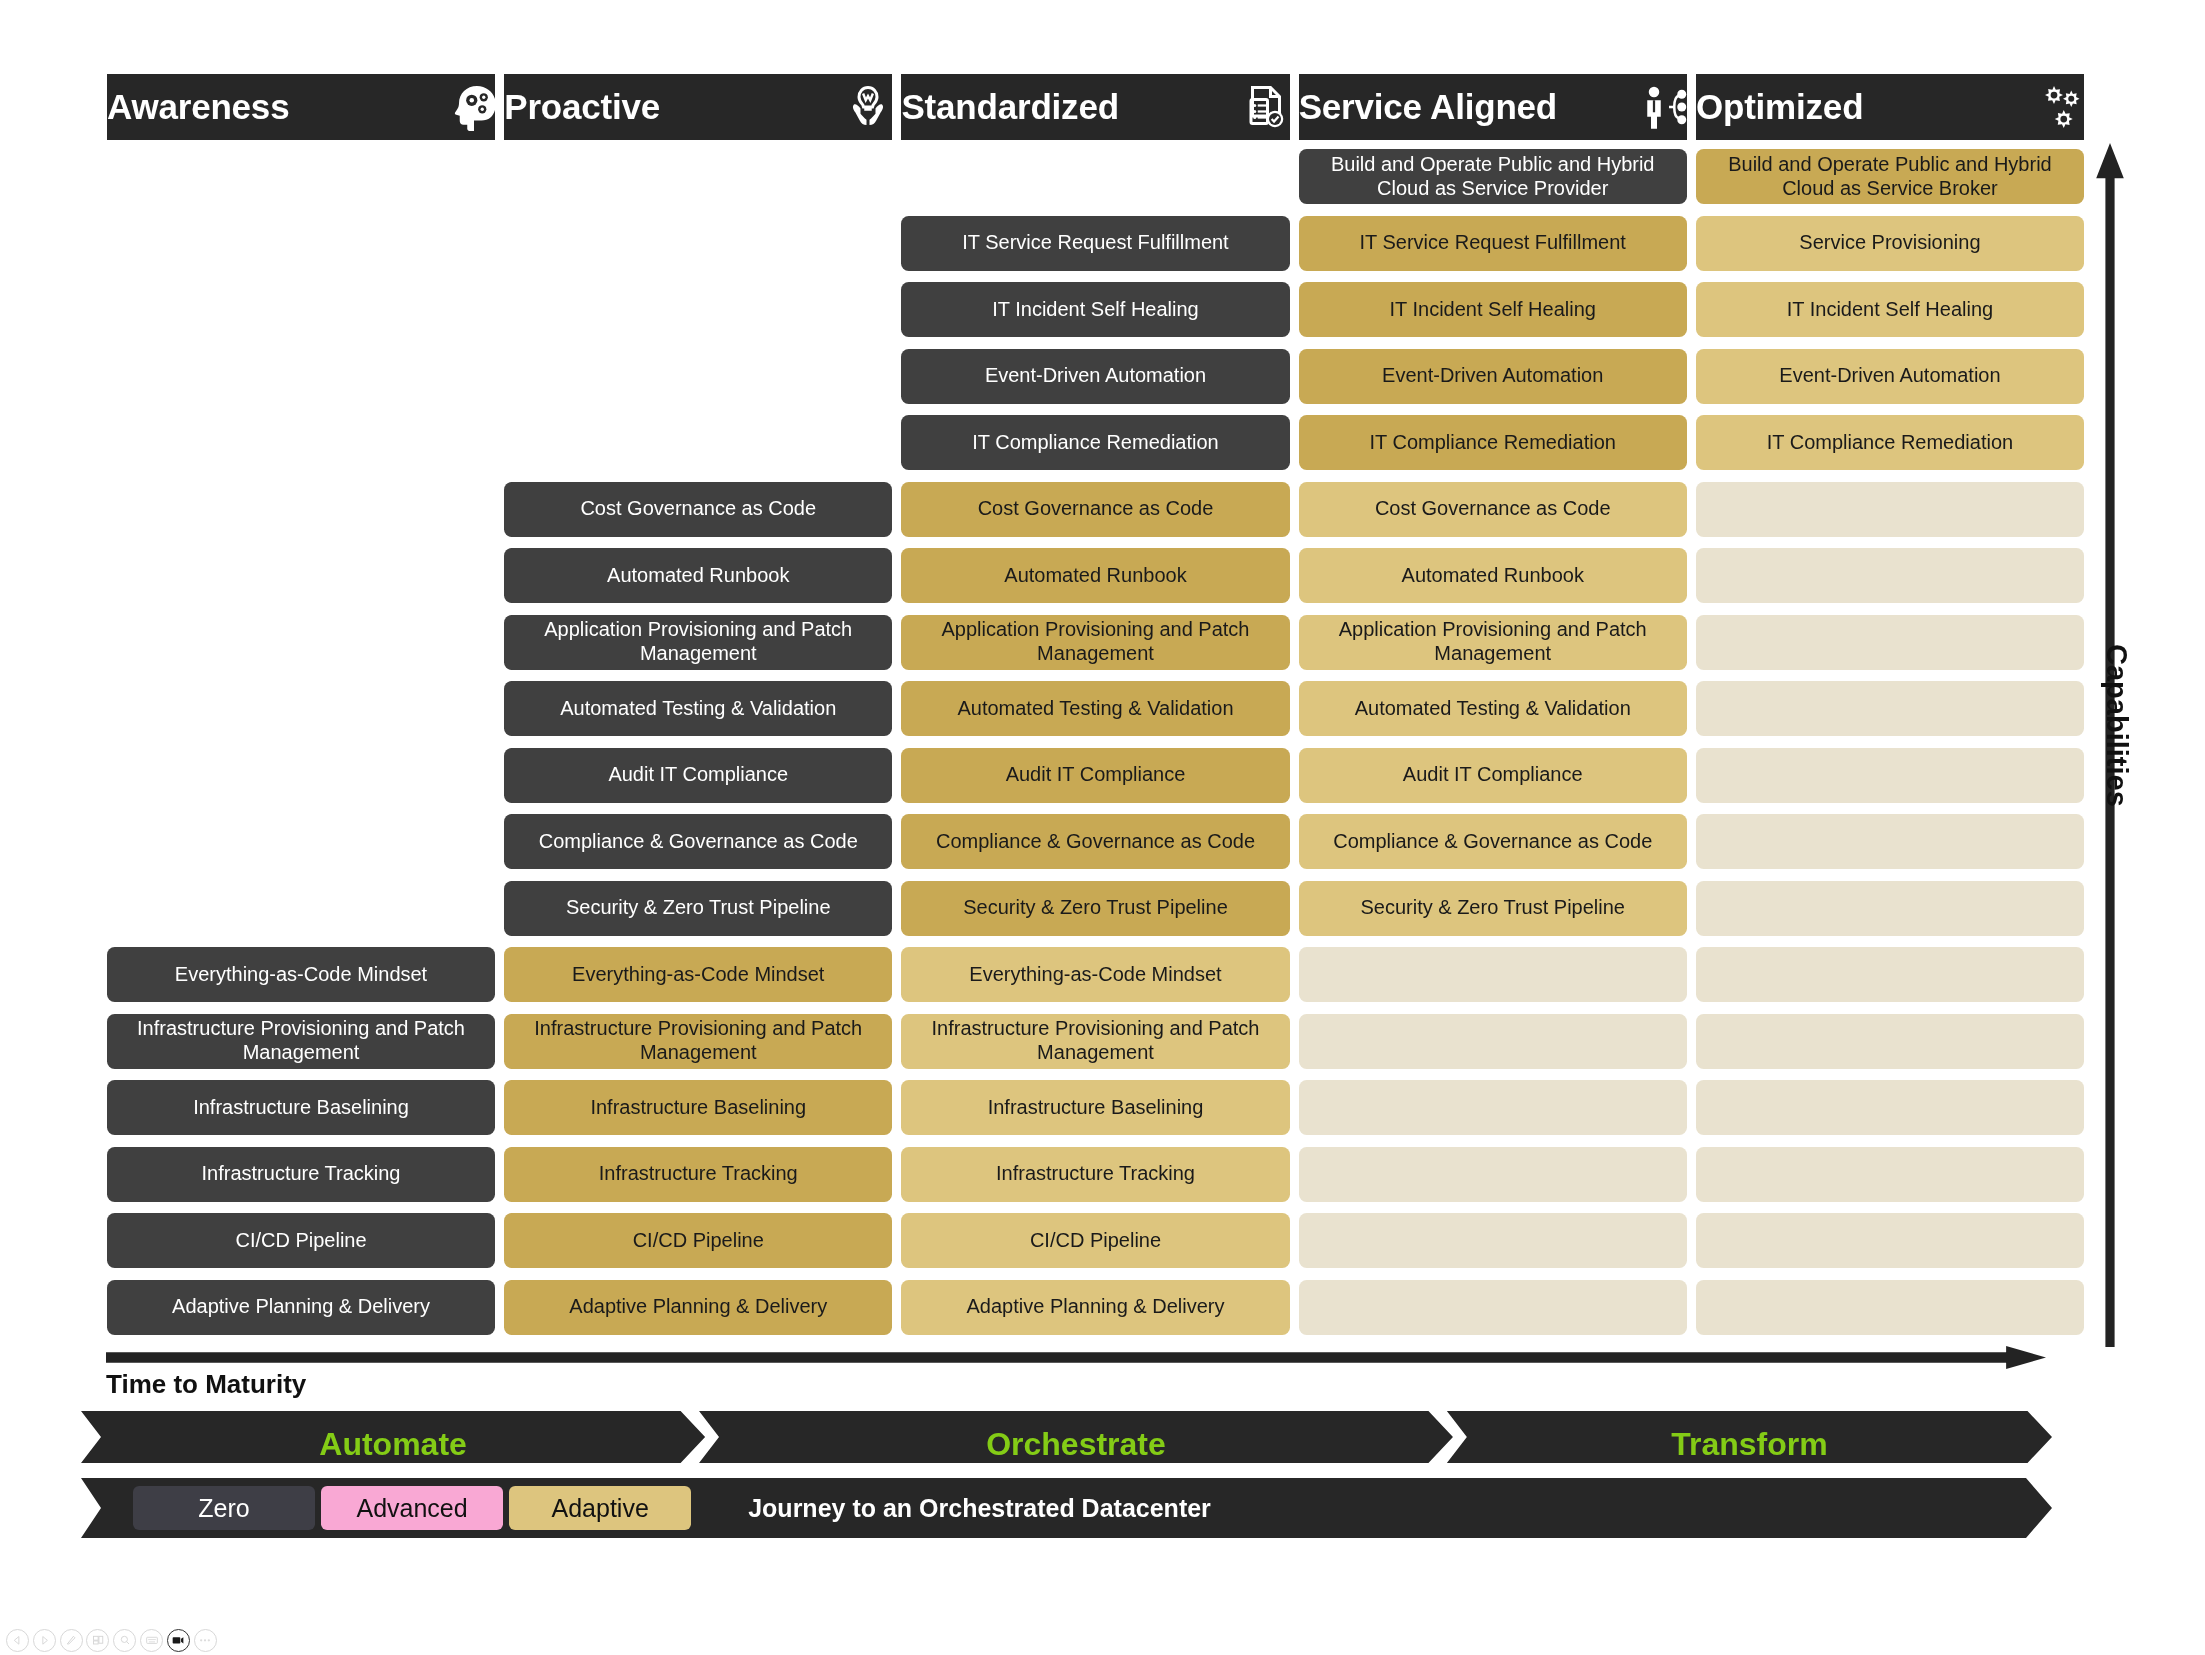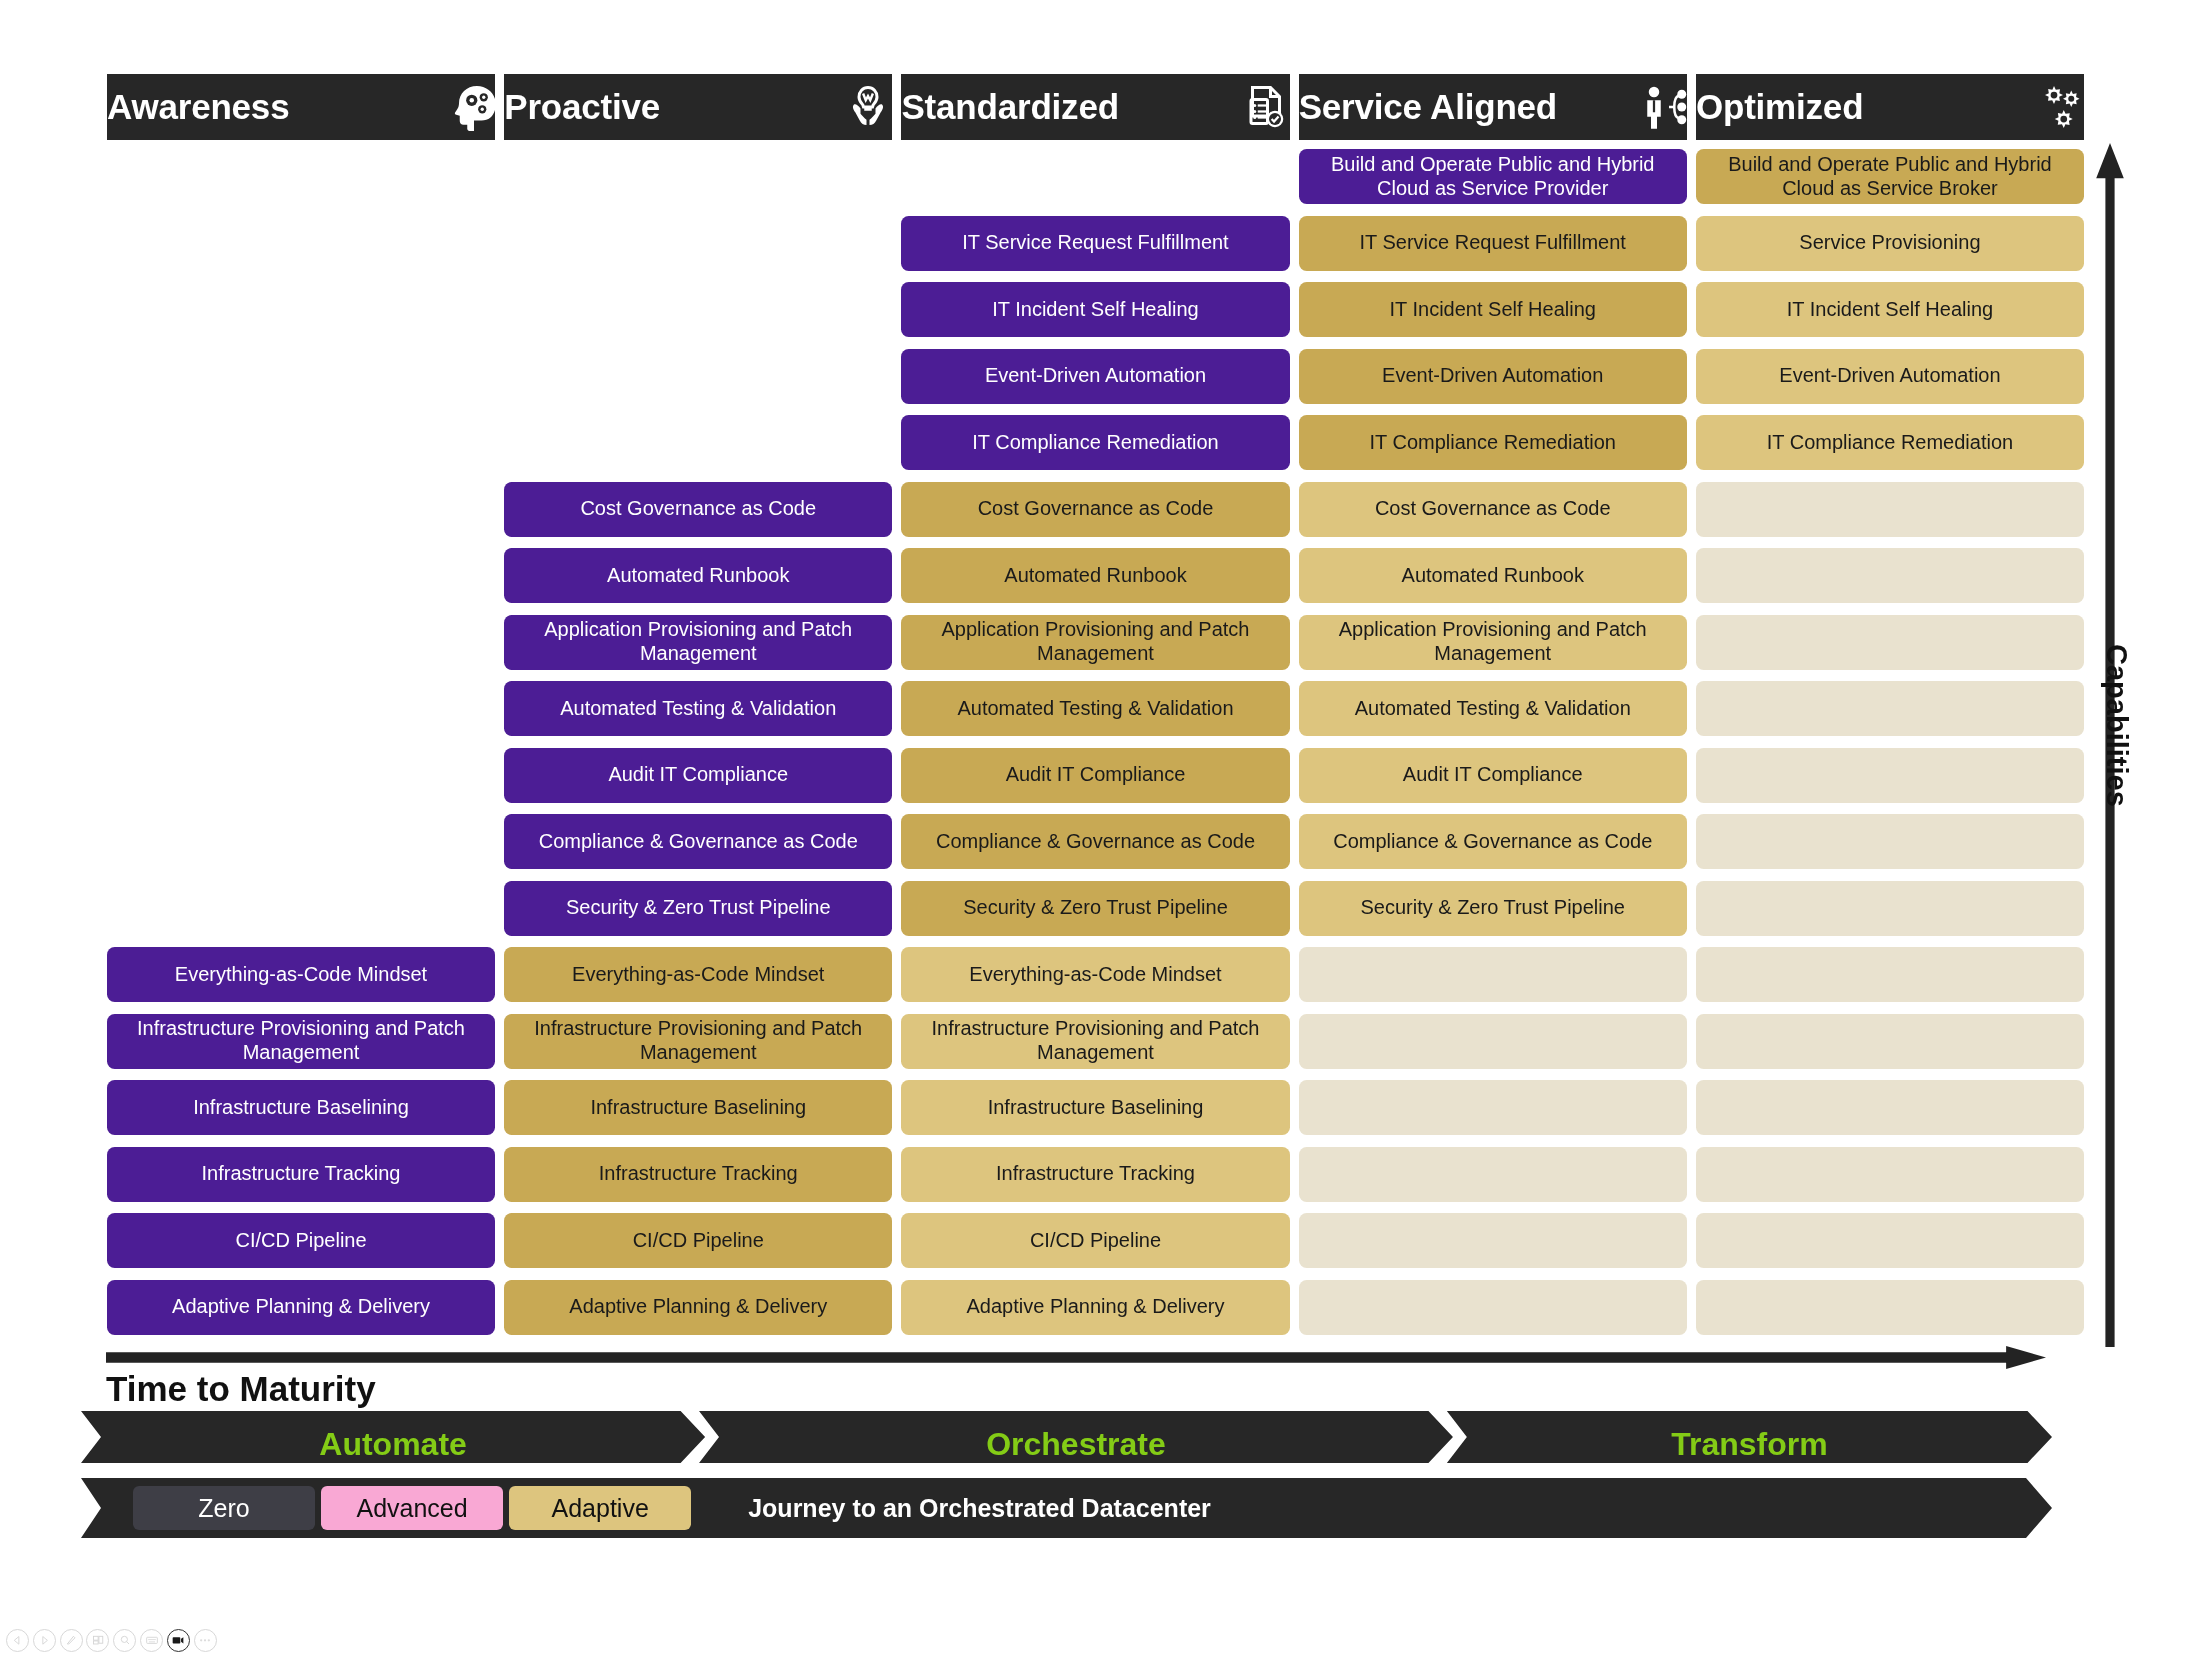--- a/index.html
+++ b/index.html
@@ -62,21 +62,21 @@
     display: flex;
     align-items: center;
     justify-content: center;
     text-align: center;
     padding: 0 7.7px;
     box-sizing: border-box;
     font-size: 20px;
     line-height: 1.18;
   }
   .cell.empty-slot { background: transparent; }
-  .cell.basic    { background: #4c1d95; color: #ffffff; }
+  .cell.basic    { background: #404040; color: #ffffff; }
   .cell.advanced { background: #c8a954; color: #1a1a1a; }
   .cell.matured  { background: #ddc57e; color: #1a1a1a; }
   .cell.blank    { background: #e9e2cf; color: transparent; }
 
   
   #cap-axis {
     position: absolute;
     left: 2087px; top: 143px;
     width: 46px; height: 1204px;
   }
@@ -96,21 +96,21 @@
   
   #time-axis {
     position: absolute;
     left: 106px; top: 1346px;
     width: 1940px; height: 23px;
   }
   #time-axis svg { display:block; width:100%; height:100%; }
   #time-label {
     position: absolute;
     left: 106px; top: 1369px;
-    font-size: 35px; font-weight: bold;
+    font-size: 26px; font-weight: bold;
     color: #111;
   }
 
   
   #stage-band {
     position: absolute;
     left: 81px; top: 1411px;
     width: 1971px; height: 60px;
     display: flex;
   }

